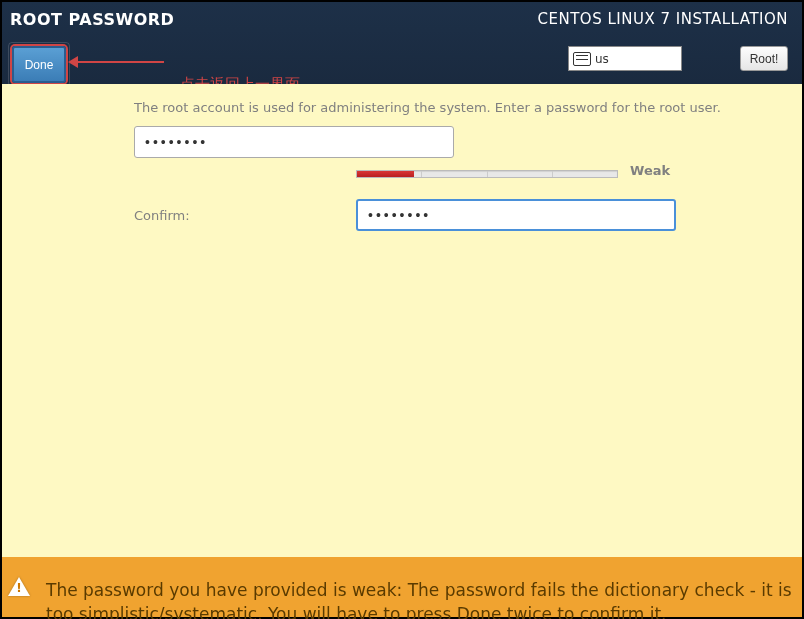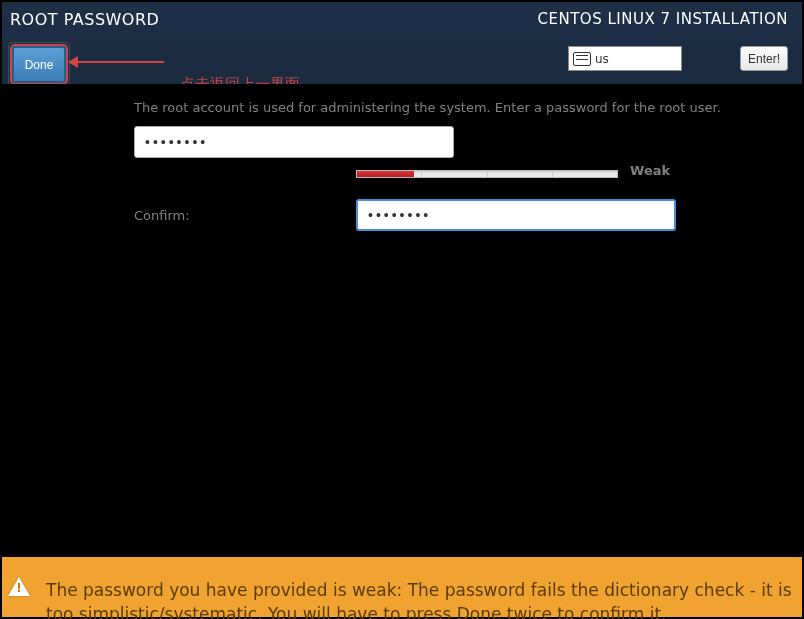--- a/index.html
+++ b/index.html
@@ -22,21 +22,21 @@
       height: 82px;
       background: linear-gradient(180deg, #1d3048 0%, #1a2a3f 100%);
       position: relative;
       color: #fff;
     }
     .page-title {
       position: absolute;
       top: 8px;
       left: 8px;
       font-size: 16px;
-      font-weight: normal;
+      font-weight: bold;
       letter-spacing: 0.5px;
     }
     .done-btn {
       position: absolute;
       top: 44px;
       left: 10px;
       width: 54px;
       height: 37px;
       background: linear-gradient(180deg, #5a9fd4 0%, #3b7db6 100%);
       border: 2px solid #2a5d8f;
@@ -130,21 +130,21 @@
       height: 25px;
       background: linear-gradient(180deg, #fdfdfd 0%, #e6e6e6 100%);
       border: 1px solid #999;
       border-radius: 3px;
       font-size: 12px;
       color: #333;
       cursor: pointer;
     }
     .content {
       flex: 1;
-      background: #000000;
+      background: #fef9c3;
       padding-top: 16px;
       position: relative;
       color: #808080;
       font-size: 13px;
     }
     .intro {
       position: absolute;
       top: 16px;
       left: 132px;
     }
@@ -257,21 +257,21 @@
     </div>
     <div class="annotation-text">点击返回上一界面</div>
 
     <div class="top-right">CENTOS LINUX 7 INSTALLATION</div>
 
     <div class="header-controls">
       <div class="kb-layout">
         <span class="kb-icon"></span>
         <span>us</span>
       </div>
-      <button class="help-btn">Enter!</button>
+      <button class="help-btn">Root!</button>
     </div>
   </div>
 
   <div class="content">
     <div class="intro">The root account is used for administering the system.  Enter a password for the root user.</div>
 
     <div class="form-row row1">
       <input type="text" class="pw-input" value="••••••••" style="">
     </div>
 

